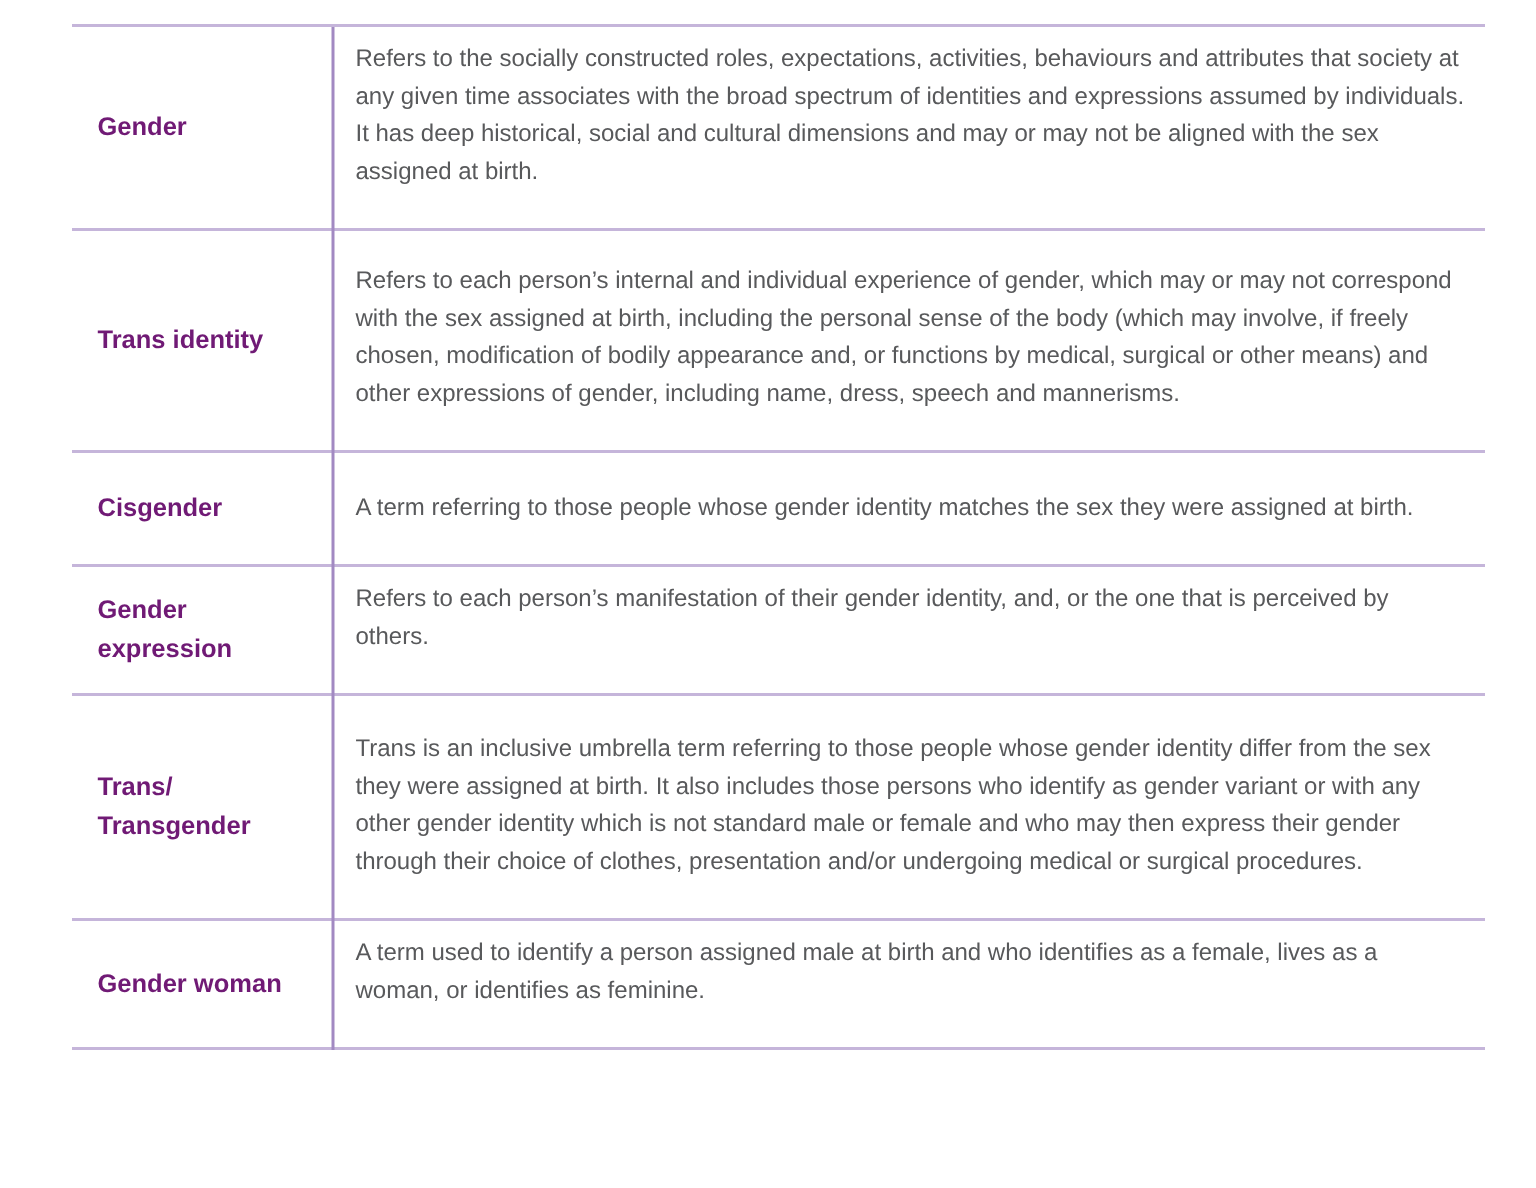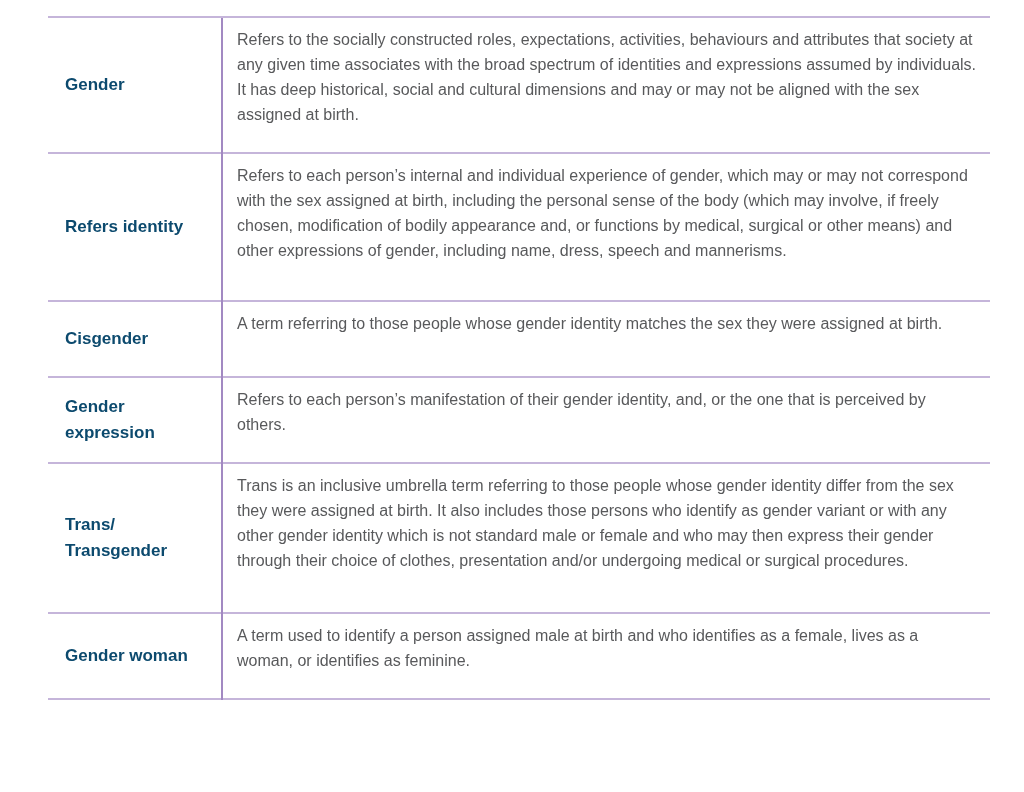--- a/index.html
+++ b/index.html
@@ -60,30 +60,30 @@
   .row:nth-child(4) { min-height: 76px; }
   .row:nth-child(5) { min-height: 60px; }
   .row:nth-child(6) { min-height: 150px; }
   .row:nth-child(7) { min-height: 71px; }
   .row:nth-child(8) { min-height: 62px; }
 
   .term-cell {
     display: flex;
     align-items: center;
     padding: 8px 8px 8px 17px;
-    color: #0c4a6e;
+    color: #701a75;
     font-weight: 700;
     font-size: 17px;
     line-height: 26px;
     white-space: pre-line;
   }
 
   .def-cell {
     display: flex;
-    align-items: flex-start;
+    align-items: flex-end;
     padding: 9px 12px 25px 16px;
     color: #58595B;
     font-size: 16px;
     line-height: 25px;
   }
 </style>
 </head>
 <body>
 
 <div class="page">
@@ -94,21 +94,21 @@
       <div class="vline"></div>
 
       <div class="row">
         <div class="term-cell">Gender</div>
         <div class="def-cell">
           <span>Refers to the socially constructed roles, expectations, activities, behaviours and attributes that society at any given time associates with the broad spectrum of identities and expressions assumed by individuals. It has deep historical, social and cultural dimensions and may or may not be aligned with the sex assigned at birth.</span>
         </div>
       </div>
 
       <div class="row">
-        <div class="term-cell">Refers identity</div>
+        <div class="term-cell">Trans identity</div>
         <div class="def-cell">
           <span>Refers to each person’s internal and individual experience of gender, which may or may not correspond with the sex assigned at birth, including the personal sense of the body (which may involve, if freely chosen, modification of bodily appearance and, or functions by medical, surgical or other means) and other expressions of gender, including name, dress, speech and mannerisms.</span>
         </div>
       </div>
 
       <div class="row">
         <div class="term-cell">Cisgender</div>
         <div class="def-cell">
           <span>A term referring to those people whose gender identity matches the sex they were assigned at birth.</span>
         </div>

